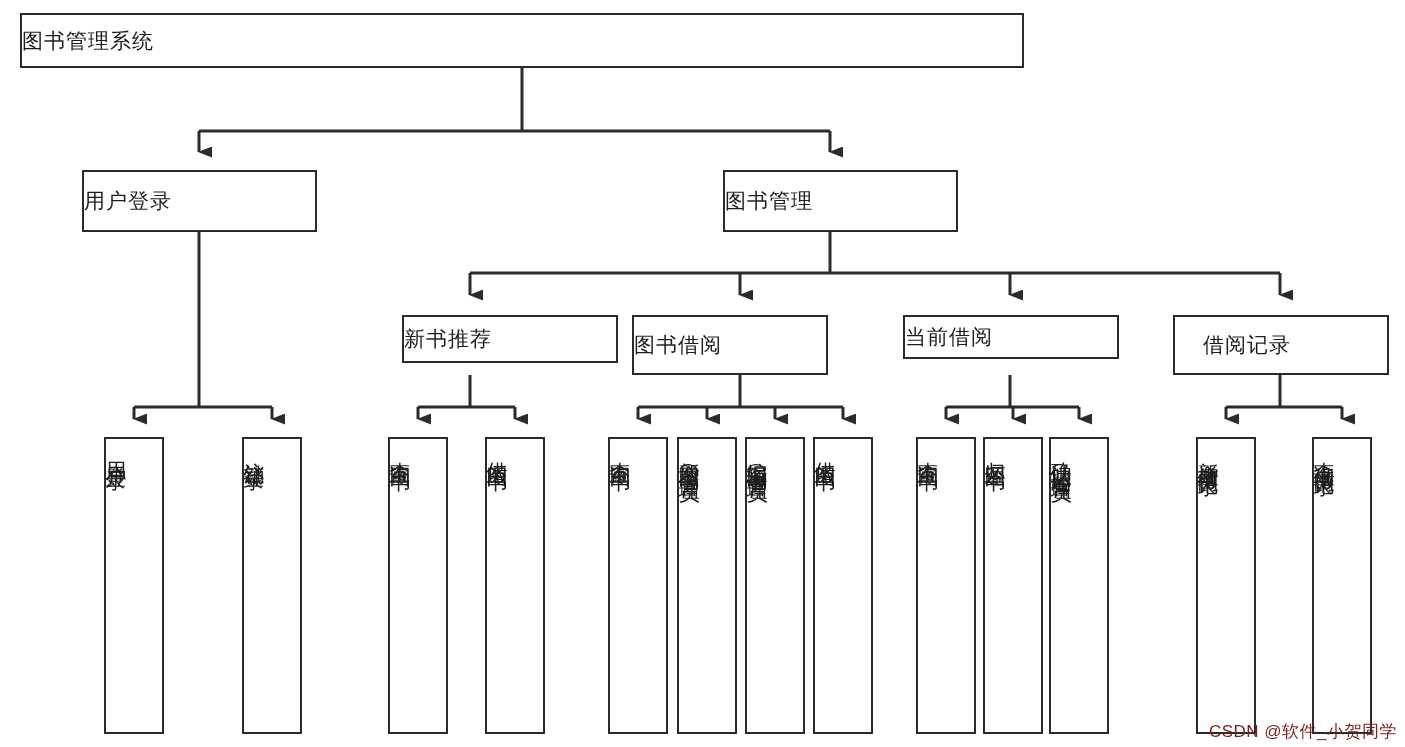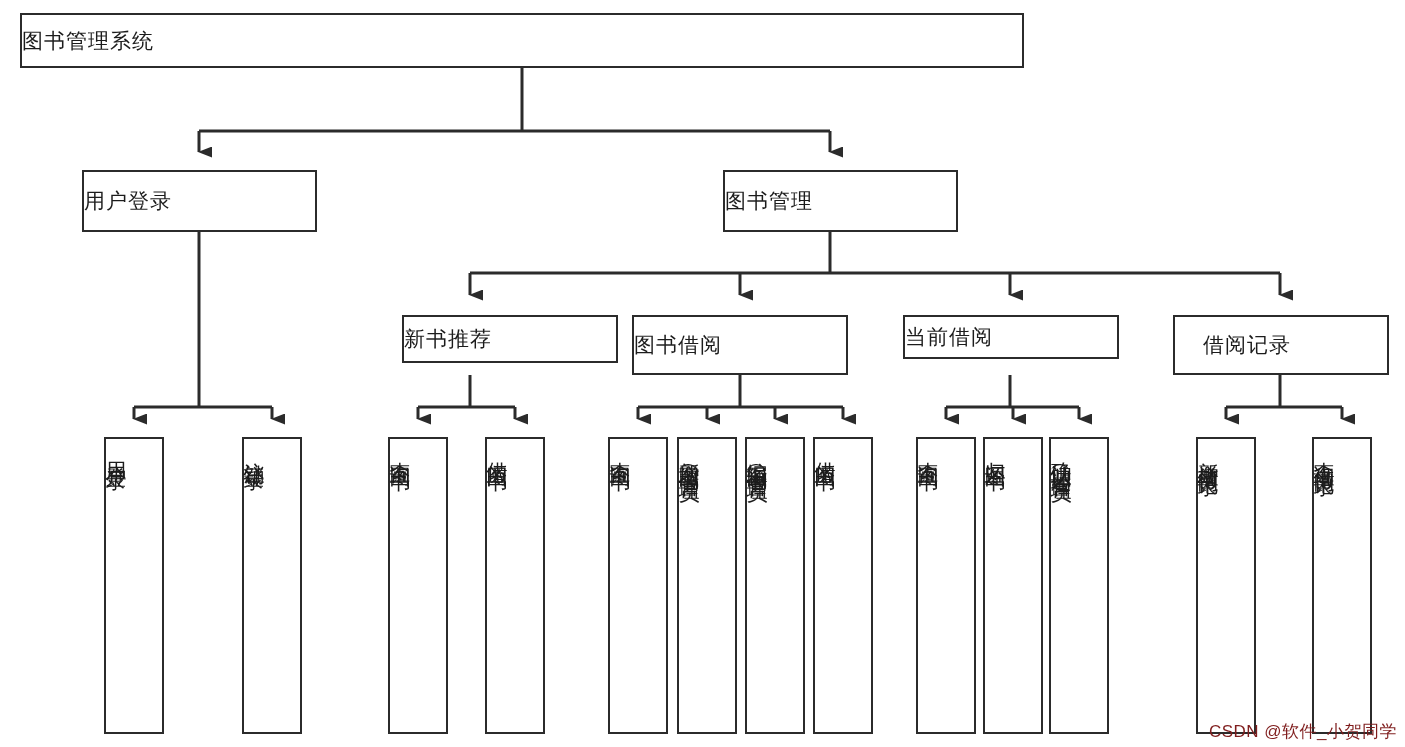--- a/index.html
+++ b/index.html
@@ -132,21 +132,21 @@
   </div>
 
   <div class="node" style="left:712px; top:170px; width:235px; height:62px;margin-left:11px;">
     <span class="lbl">图书管理</span>
   </div>
 
   <div class="node" style="left:362px; top:315px; width:216px; height:48px;margin-left:40px;">
     <span class="lbl">新书推荐</span>
   </div>
 
-  <div class="node" style="left:632px; top:315px; width:216px; height:60px;">
+  <div class="node" style="left:632px; top:315px; width:196px; height:60px;">
     <span class="lbl">图书借阅</span>
   </div>
 
   <div class="node" style="left:903px; top:315px; width:216px; height:44px;">
     <span class="lbl">当前借阅</span>
   </div>
 
   <div class="node" style="left:1173px; top:315px; width:216px; height:60px;padding-left:28px;">
     <span class="lbl">借阅记录</span>
   </div>

